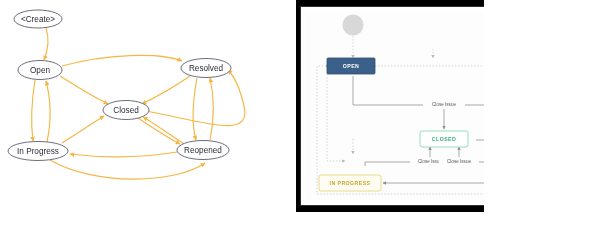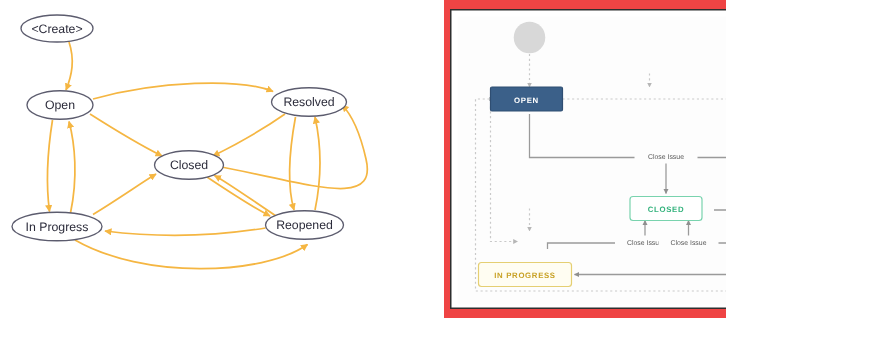--- a/index.html
+++ b/index.html
@@ -7,21 +7,21 @@
     padding: 0;
     background: #ffffff;
   }
   body {
     font-family: "Liberation Sans", sans-serif;
   }
   #screenshot {
     position: relative;
     width: 484px;
     height: 212px;
-    background: #ef4444;
+    background: #000000;
     overflow: hidden;
   }
 
   
   #left-panel {
     position: absolute;
     left: 0; top: 0;
     width: 296px; height: 212px;
     background: #ffffff;
   }

